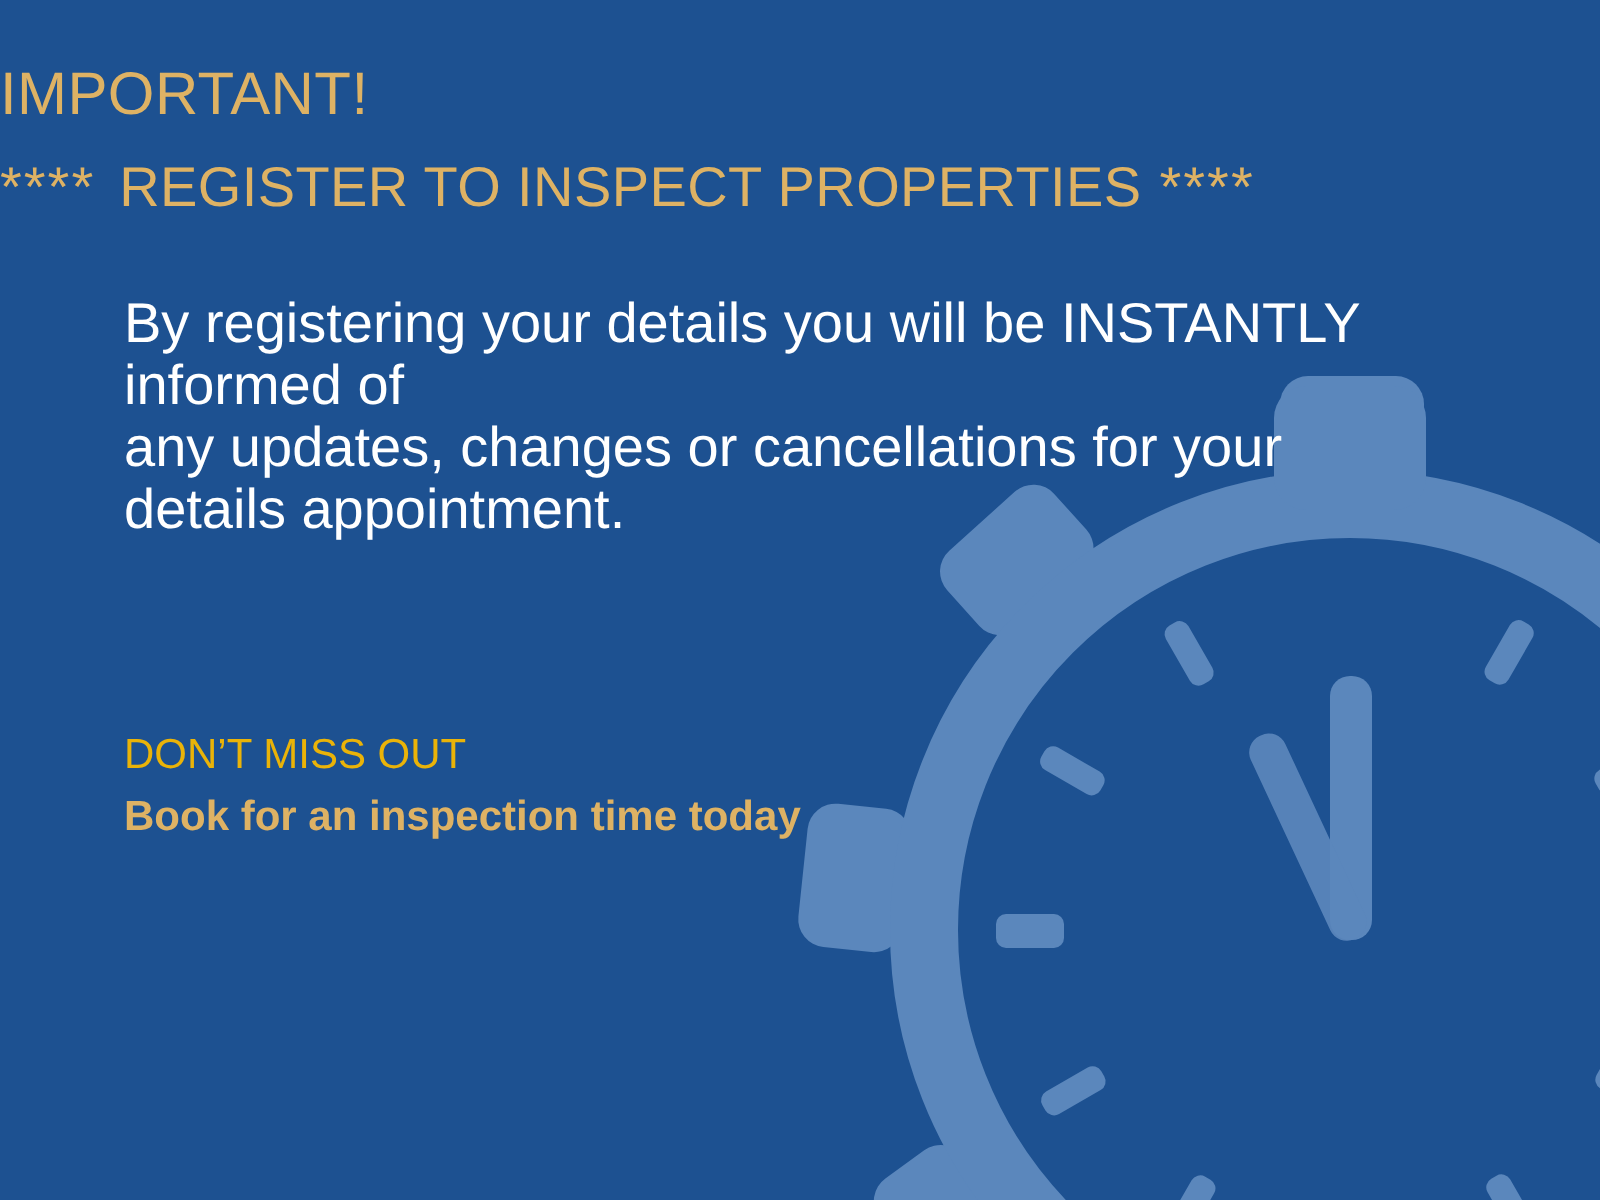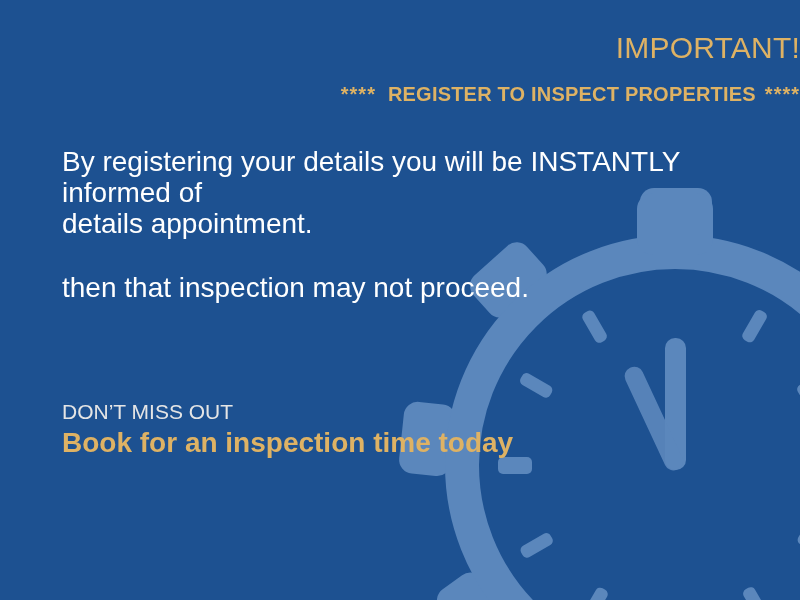--- a/index.html
+++ b/index.html
@@ -39,35 +39,35 @@
     top: 0;
     width: 800px;
     height: 600px;
   }
 
   .heading-block {
     position: absolute;
     top: 28px;
     left: 0;
     width: 800px;
-    text-align: right;
+    text-align: left;
   }
 
   .heading-important {
     color: #deb264;
     font-size: 30px;
     font-weight: 400;
     line-height: 40px;
     letter-spacing: 0.2px;
   }
 
   .heading-register {
     color: #deb264;
-    font-size: 20px;
-    font-weight: 700;
+    font-size: 28px;
+    font-weight: 400;
     line-height: 40px;
     margin-top: 6px;
     letter-spacing: 0.2px;
   }
   .heading-register .stars {
     letter-spacing: 1px;
   }
   .heading-register .stars-lead { margin-right: 12px; }
   .heading-register .stars-trail { margin-left: 9px; }
 
@@ -82,29 +82,28 @@
     font-size: 28px;
     font-weight: 400;
     line-height: 31px;
   }
 
   #para-1 { top: 146px; }
   #para-2 { top: 272px; }
   #para-3 { top: 362px; }
 
   .cta-plain {
-    color: #e5e5e5;
+    color: #eab308;
     font-size: 21px;
     font-weight: 400;
     line-height: 31px;
-    margin-top: 34px;
   }
   .cta-gold {
     color: #deb264;
-    font-size: 28px;
+    font-size: 21px;
     font-weight: 700;
     line-height: 31px;
   }
 </style>
 </head>
 <body>
 
 <div id="slide">
 
   <svg id="clock-art" viewBox="0 0 800 600" aria-hidden="true">
@@ -188,25 +187,25 @@
 
     <div class="heading-block">
       <div class="heading-important">IMPORTANT!</div>
       <div class="heading-register">
         <span class="stars stars-lead">****</span><span>REGISTER TO INSPECT PROPERTIES</span><span class="stars stars-trail">****</span>
       </div>
     </div>
 
     <div class="body-block" id="para-1">
       <div class="para">By registering your details  you will be INSTANTLY informed of</div>
+      <div class="para">any updates, changes or cancellations for your</div>
       <div class="para">details appointment.</div>
     </div>
 
     <div class="body-block" id="para-2">
-      <div class="para">then that inspection may not proceed.</div>
     </div>
 
     <div class="body-block" id="para-3">
       <div class="cta-plain">DON’T MISS OUT</div>
       <div class="cta-gold">Book for an inspection time today</div>
     </div>
 
   </div>
 </div>
 

